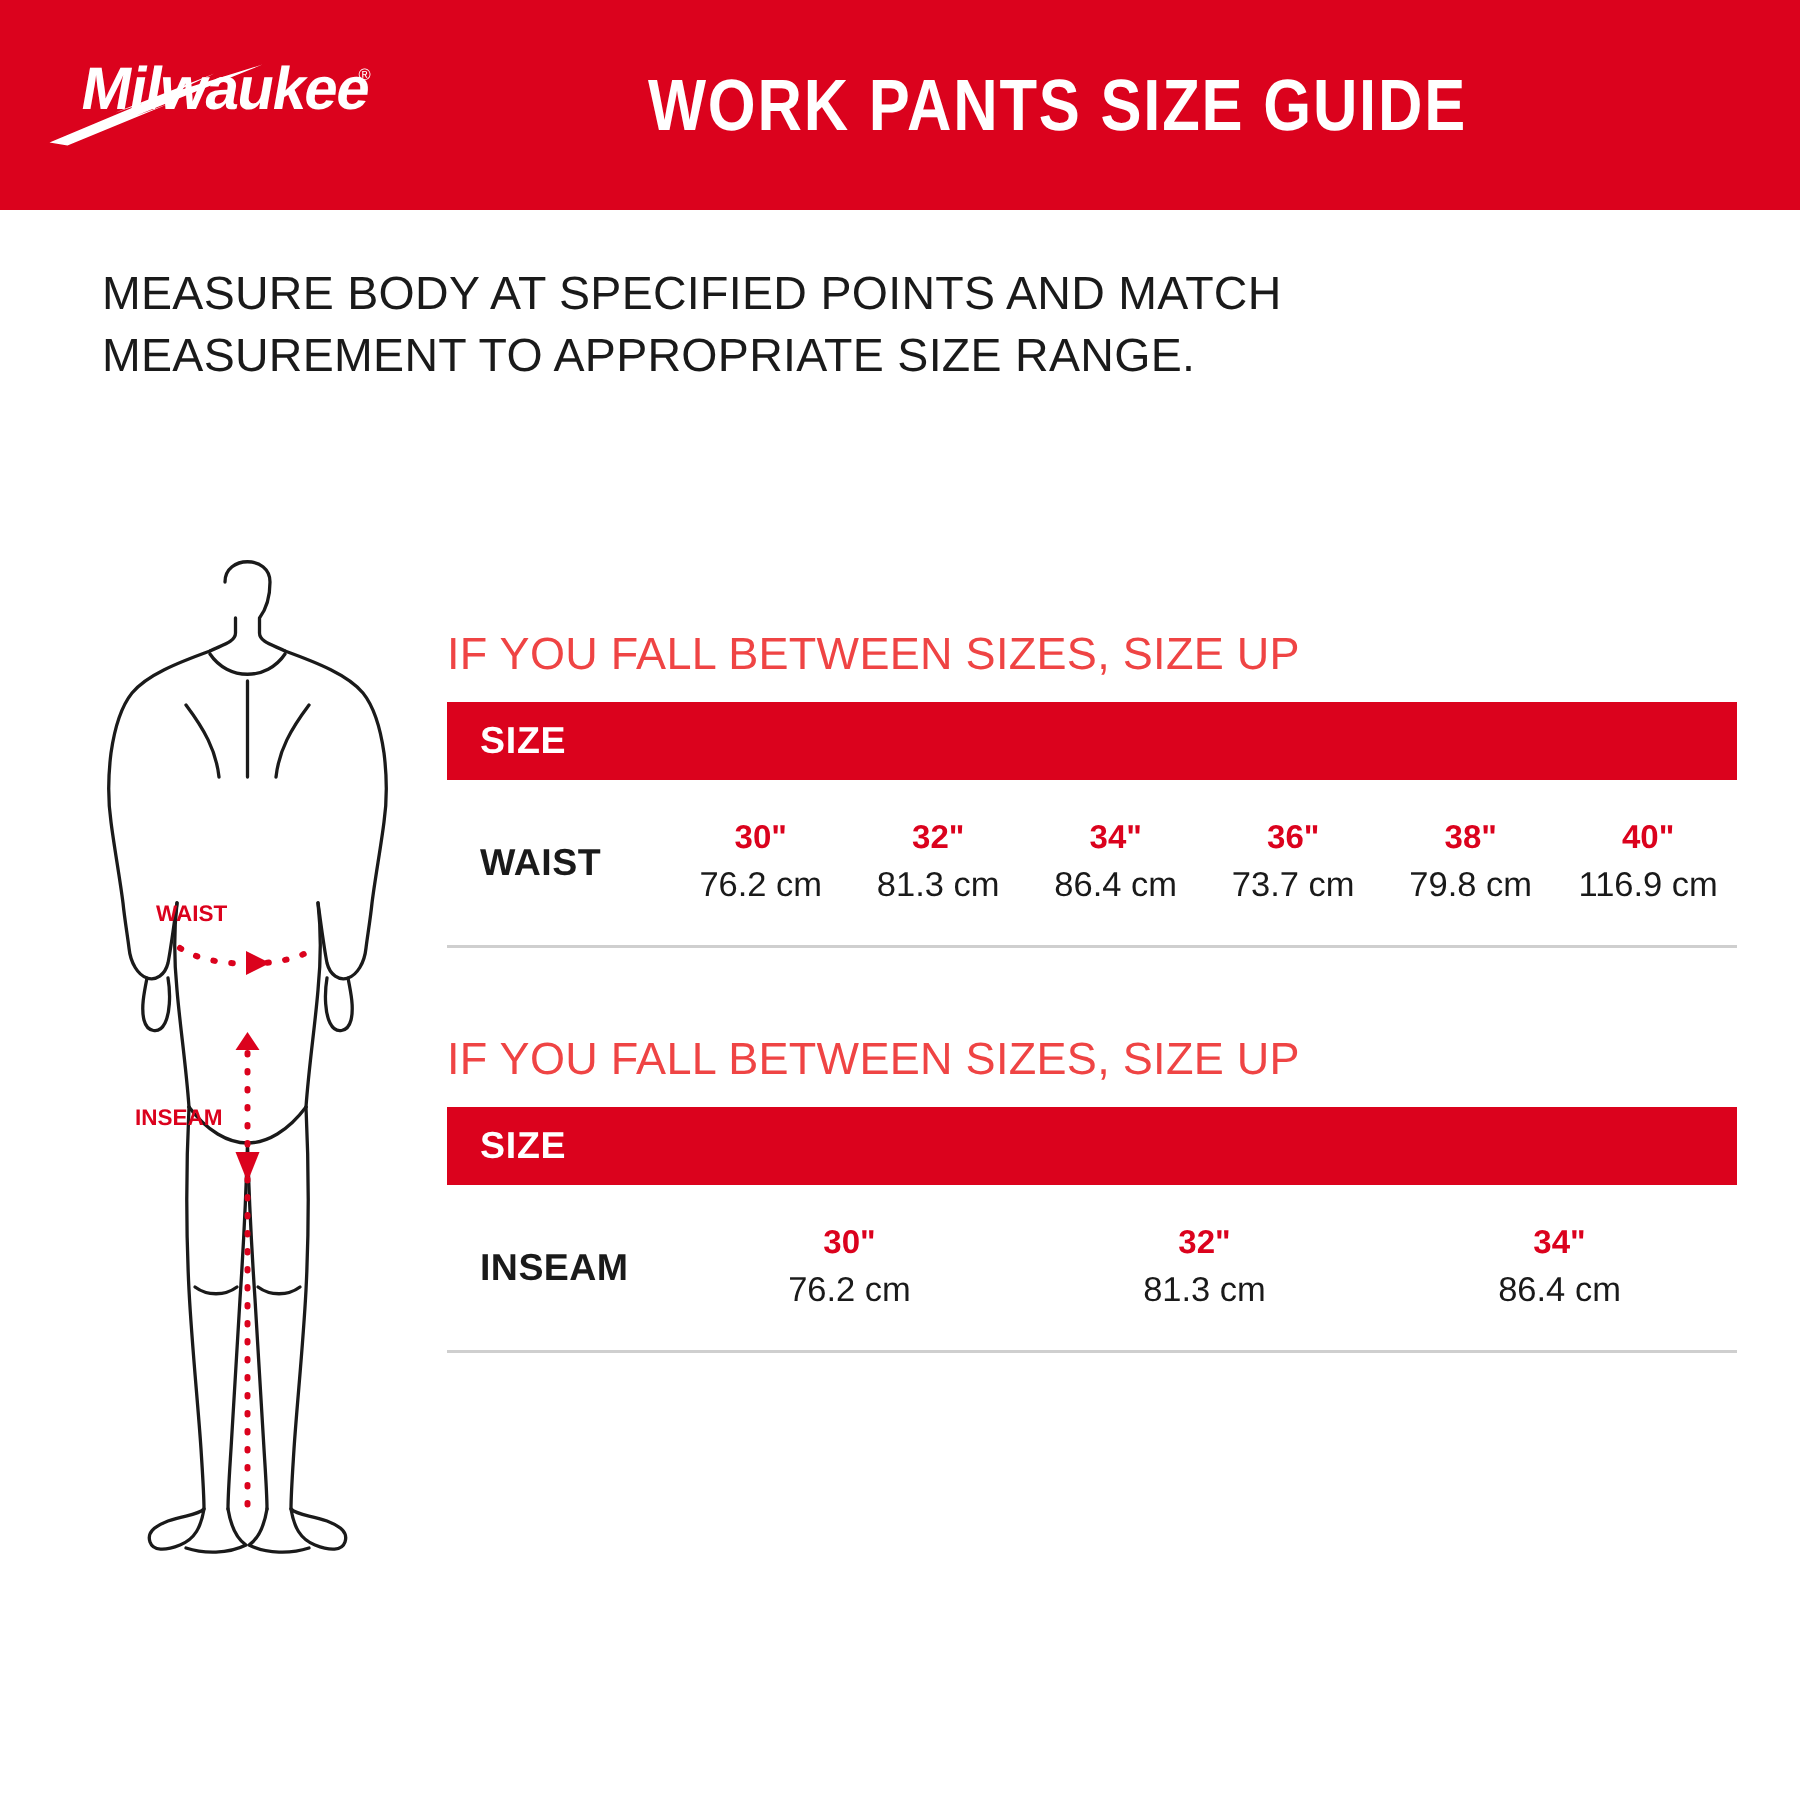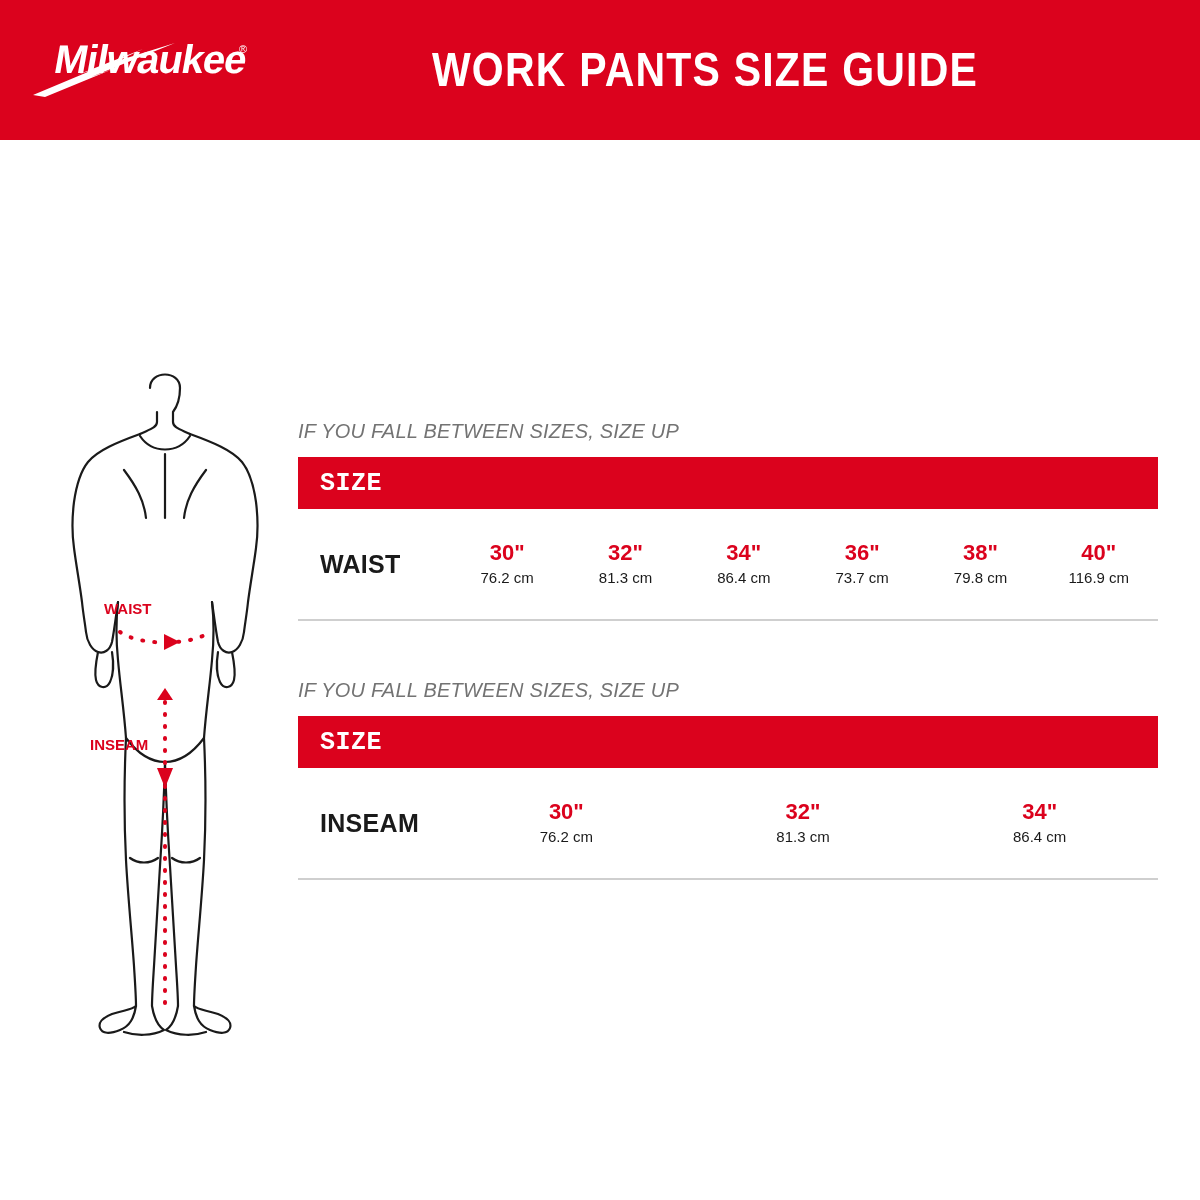--- a/index.html
+++ b/index.html
@@ -70,34 +70,32 @@
   }
 
   
   .tables {
     position: absolute;
     left: 298px;
     top: 420px;
     width: 860px;
   }
   .note {
-    font-size: 20px;
-    color: #737373;
+    font-size: 30px;
+    color: #ef4444;
     margin-bottom: 14px;
     letter-spacing: 0.2px;
-    font-style: italic;
   }
   .size-bar {
     background: #db021d;
     height: 52px;
     display: flex;
     align-items: center;
     padding-left: 22px;
     box-sizing: border-box;
-    font-family: Liberation Mono, monospace;
   }
   .size-bar span {
     color: #ffffff;
     font-size: 25px;
     font-weight: bold;
     letter-spacing: 0.5px;
   }
   .row {
     display: flex;
     align-items: center;
@@ -124,21 +122,21 @@
     text-align: center;
   }
   .cell .inch {
     color: #db021d;
     font-weight: bold;
     font-size: 22px;
     line-height: 1.25;
   }
   .cell .cm {
     color: #1a1a1a;
-    font-size: 15px;
+    font-size: 23px;
     line-height: 1.5;
   }
   .spacer-block { height: 58px; }
 </style>
 </head>
 <body>
 
 <div class="header">
   <div class="logo-wrap">
     <svg class="logo-svg" width="230" height="90" viewBox="0 0 230 90">
@@ -148,20 +146,22 @@
       <g transform="skewX(-10)">
         <text x="36" y="48" font-family="'Liberation Sans', sans-serif" font-size="40" font-weight="bold" fill="#ffffff" letter-spacing="-1">Milwaukee</text>
       </g>
       <text x="214" y="28" font-family="'Liberation Sans', sans-serif" font-size="11" fill="#ffffff">®</text>
     </svg>
   </div>
   <div class="header-title">WORK PANTS SIZE GUIDE</div>
 </div>
 
 <div class="intro">
+  <div>MEASURE BODY AT SPECIFIED POINTS AND MATCH</div>
+  <div>MEASUREMENT TO APPROPRIATE SIZE RANGE.</div>
 </div>
 
 <div class="figure">
   <svg width="250" height="700" viewBox="0 0 250 700">
     <g fill="none" stroke="#1a1a1a" stroke-width="2.2" stroke-linejoin="round" stroke-linecap="round">
 
       <path d="M110 38 C110 20 140 20 140 38 C140 50 136 58 133 62 L133 72 C133 78 142 80 150 84"></path>
       <path d="M117 62 L117 72 C117 78 108 80 100 84"></path>
 
       <path d="M100 84 C78 92 58 100 48 112 C40 122 36 138 34 152

